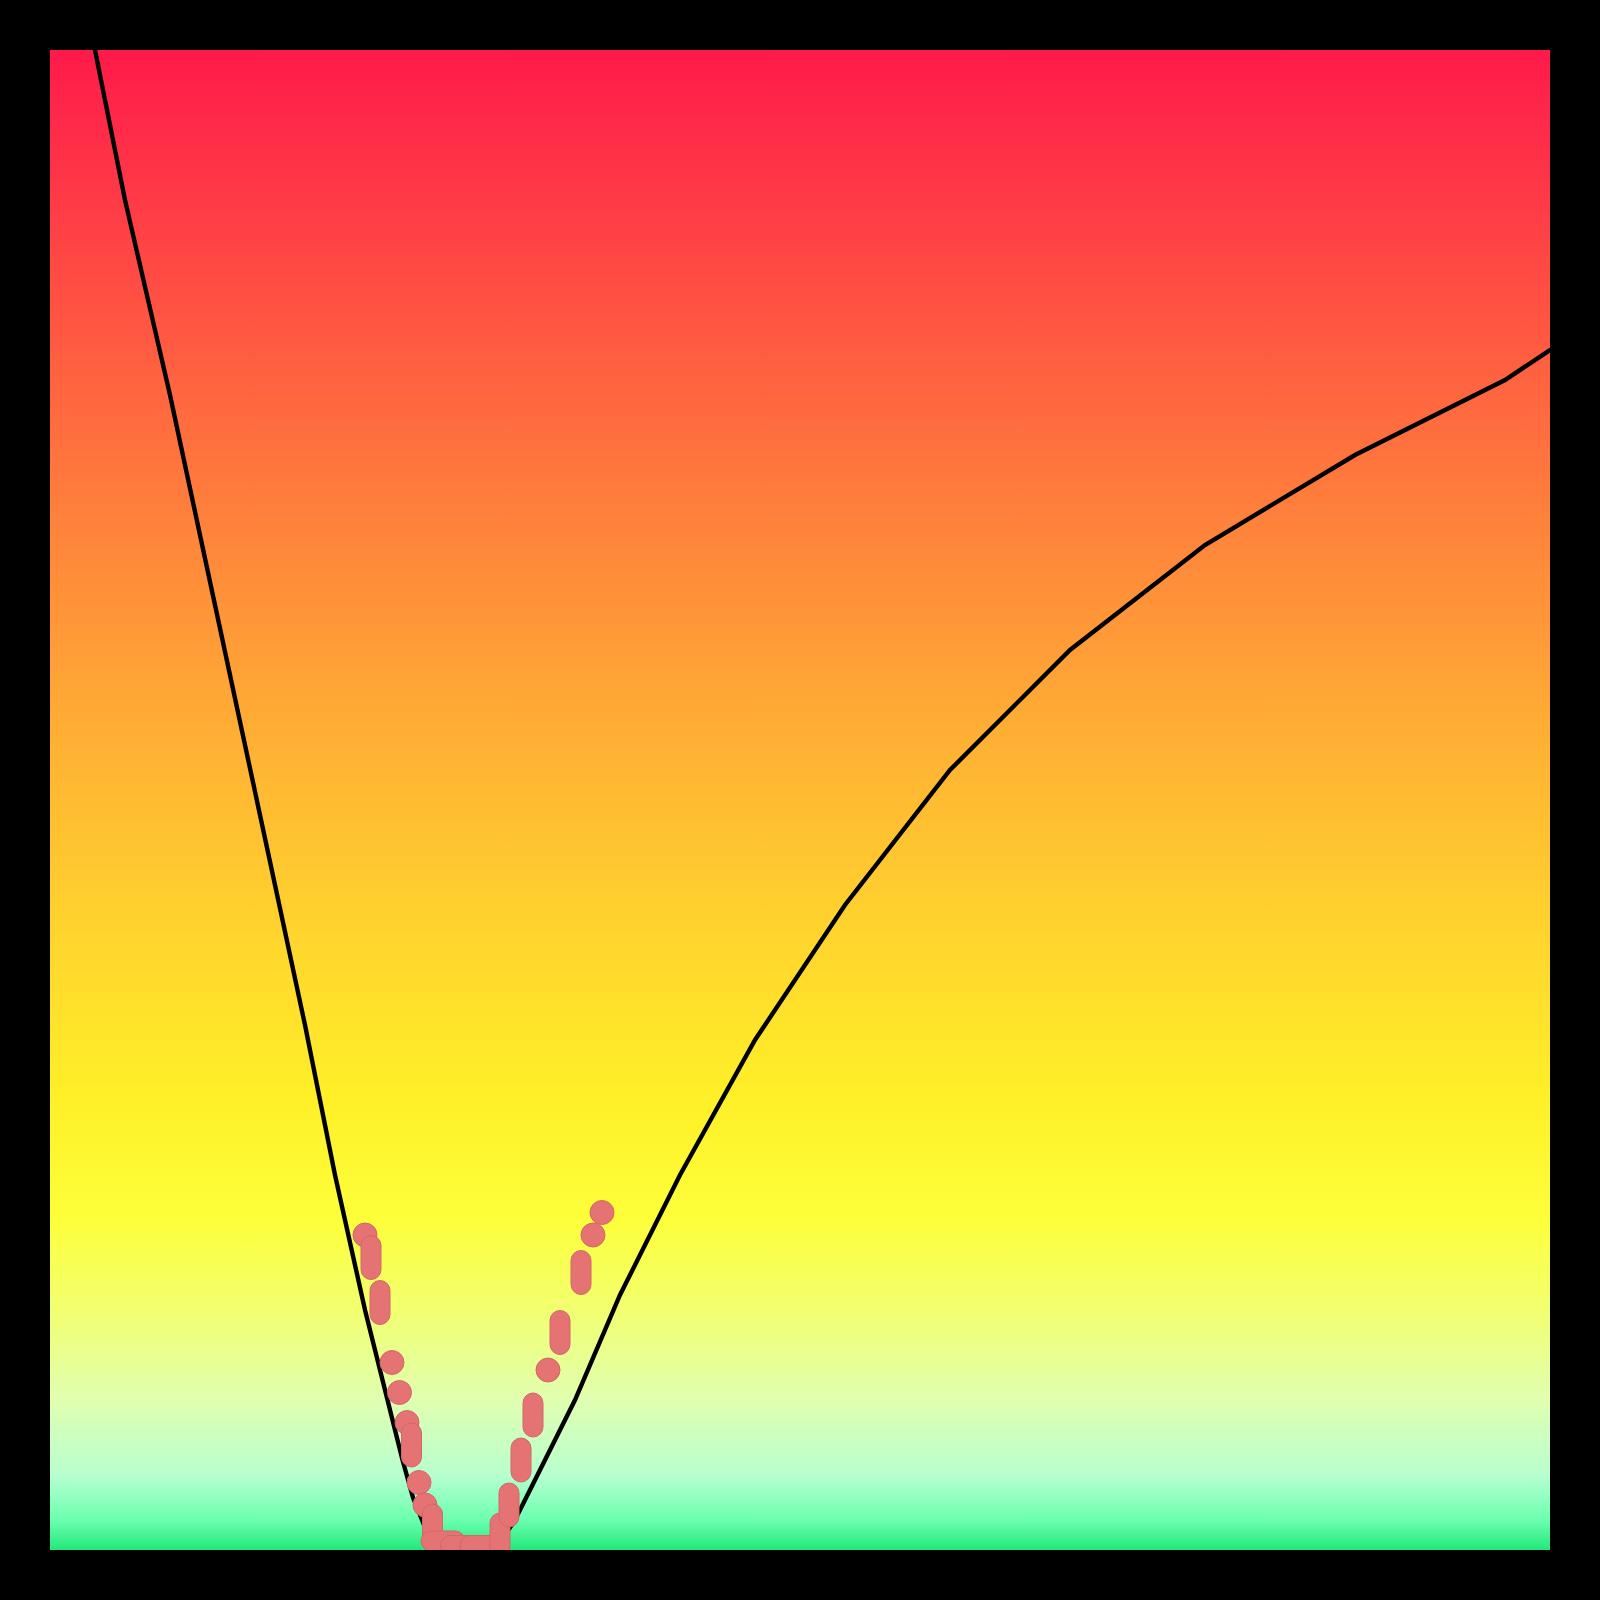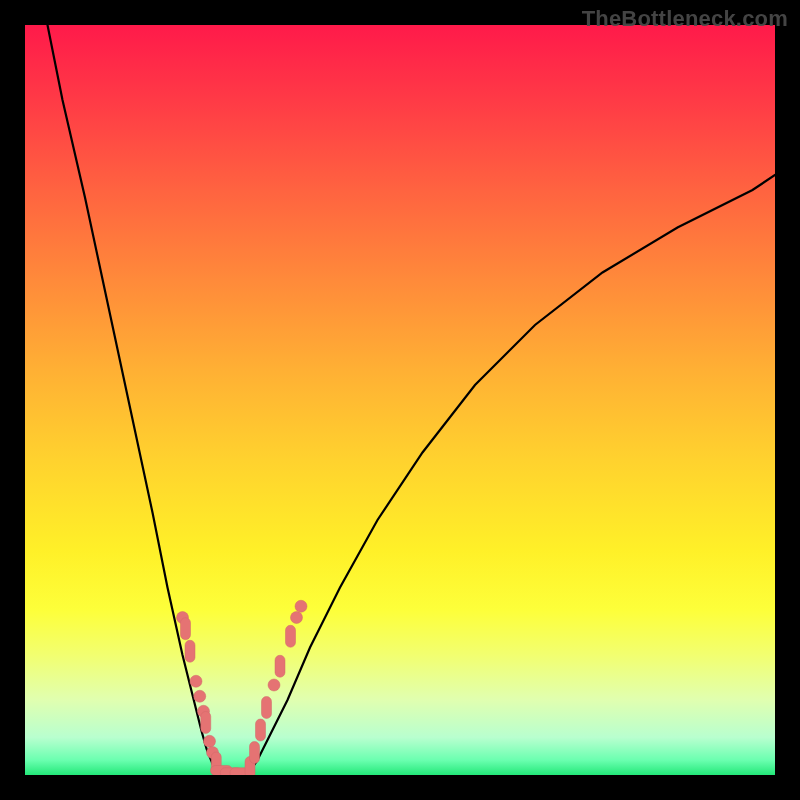--- a/index.html
+++ b/index.html
@@ -90,14 +90,13 @@
           <rect x="230.50" y="694.00" width="10" height="22" rx="5" fill="#e57373" stroke="#d06868" stroke-width="0.5"></rect>
           <rect x="236.50" y="671.50" width="10" height="22" rx="5" fill="#e57373" stroke="#d06868" stroke-width="0.5"></rect>
           <circle cx="249.00" cy="660.00" r="6" fill="#e57373" stroke="#d06868" stroke-width="0.5"></circle>
           <rect x="250.00" y="630.25" width="10" height="22" rx="5" fill="#e57373" stroke="#d06868" stroke-width="0.5"></rect>
           <rect x="260.50" y="600.25" width="10" height="22" rx="5" fill="#e57373" stroke="#d06868" stroke-width="0.5"></rect>
           <circle cx="271.50" cy="592.50" r="6" fill="#e57373" stroke="#d06868" stroke-width="0.5"></circle>
           <circle cx="276.00" cy="581.25" r="6" fill="#e57373" stroke="#d06868" stroke-width="0.5"></circle>
         </g>
     </svg>
   </div>
-  <div class="watermark">TheBottleneck.com</div>
 </div>
 
 </body></html>

